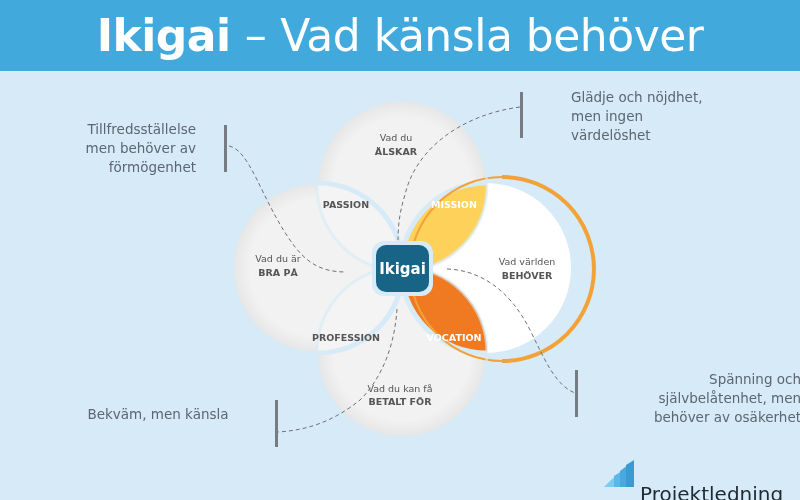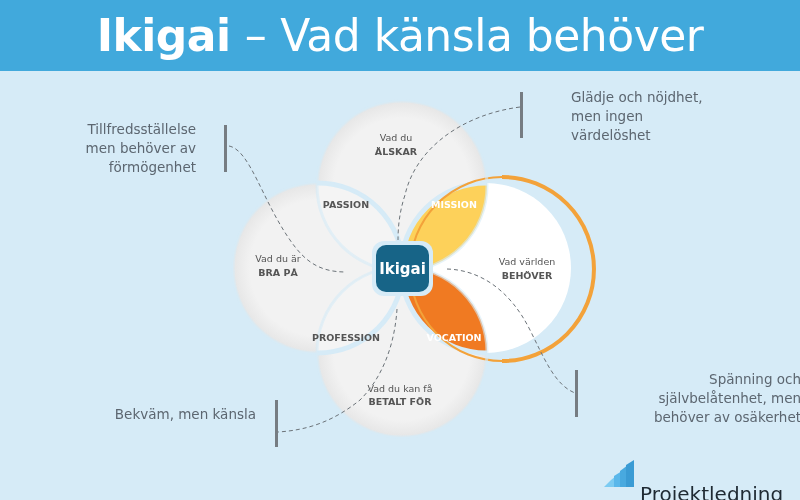--- a/index.html
+++ b/index.html
@@ -158,21 +158,21 @@
   <div>men behöver av</div>
   <div>förmögenhet</div>
 </div>
 
 <div class="note left" style="left:556px; top:88px; width:200px;margin-left:15px;">
   <div>Glädje och nöjdhet,</div>
   <div>men ingen</div>
   <div>värdelöshet</div>
 </div>
 
-<div class="note right" style="left:60px; top:405px; width:196px;">
+<div class="note right" style="left:60px; top:405px; width:196px;text-align:center;">
   <div>Bekväm, men känsla</div>
 </div>
 
 <div class="note left" style="left:601px; top:370px; width:200px;text-align:right;">
   <div>Spänning och</div>
   <div>självbelåtenhet, men</div>
   <div>behöver av osäkerhet</div>
 </div>
 
 <div class="logo" style="left:636px; top:463px;margin-top:20px;">

